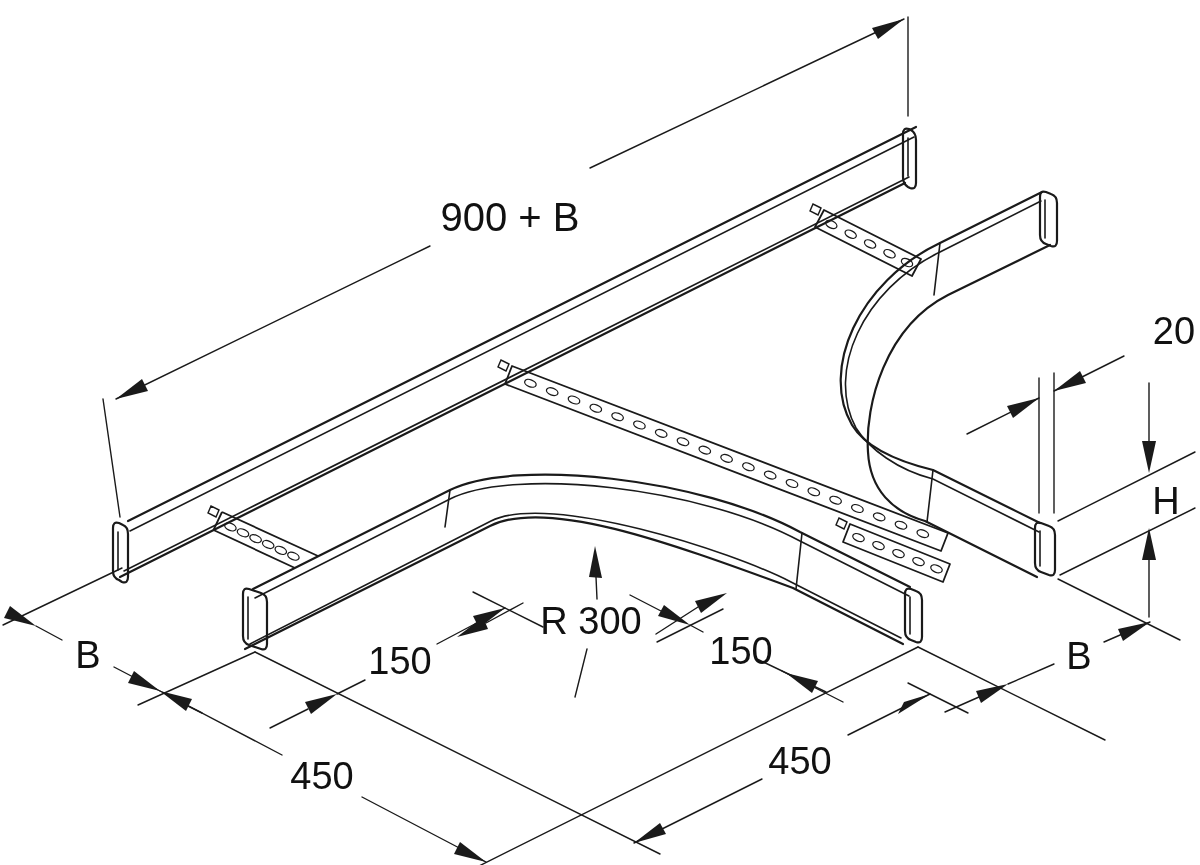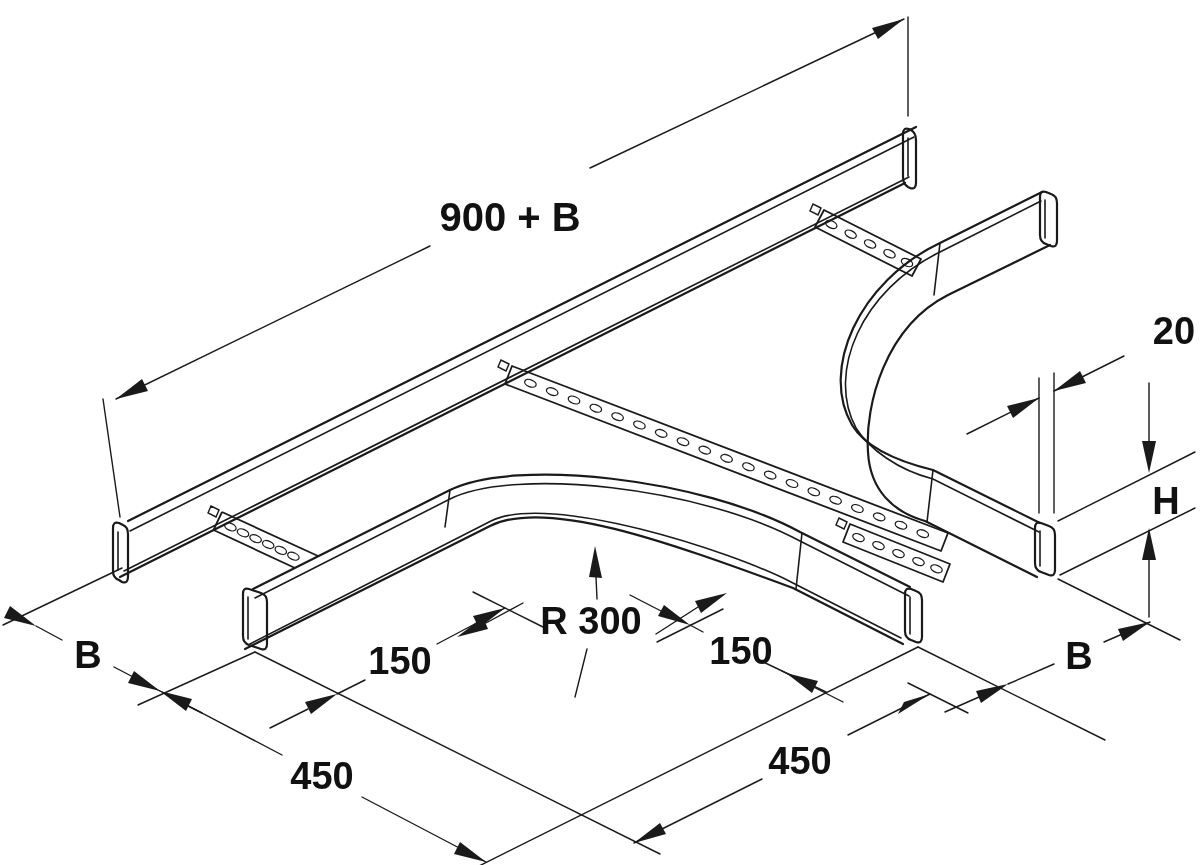--- a/index.html
+++ b/index.html
@@ -1,17 +1,17 @@
 <!DOCTYPE html>
 <html><head>
 <meta charset="utf-8">
 <style>
   html,body{margin:0;padding:0;background:#ffffff;}
   body{width:1200px;height:865px;overflow:hidden;font-family:"Liberation Sans",sans-serif;}
-  .stage{width:1036px;height:865px;position:relative;background:#fff;font-weight:bold;}
+  .stage{width:1036px;height:865px;position:relative;background:#fff;}
   svg{display:block;}
   .part{stroke:#1a1a1a;stroke-width:2.2;fill:none;stroke-linecap:round;stroke-linejoin:round;}
   .part-thin{stroke:#1a1a1a;stroke-width:1.6;fill:none;stroke-linecap:round;}
   .rung{stroke:#1a1a1a;stroke-width:1.8;fill:none;stroke-linejoin:round;}
   .hole{stroke:#1a1a1a;stroke-width:1.3;fill:none;}
   .tab{fill:#ffffff;stroke:#1a1a1a;stroke-width:1.4;}
   .dim{stroke:#1a1a1a;stroke-width:1.4;fill:none;stroke-linecap:round;}
   .arrow{fill:#1a1a1a;stroke:none;}
   .lbl{fill:#111111;font-family:"Liberation Sans",sans-serif;font-size:38px;}
   .lbl-big{fill:#111111;font-family:"Liberation Sans",sans-serif;font-size:40px;}

